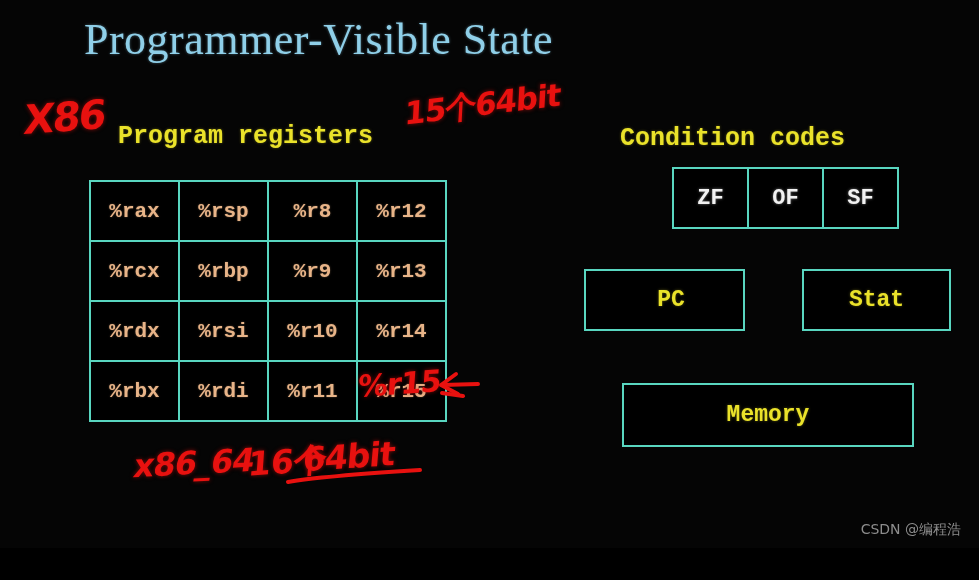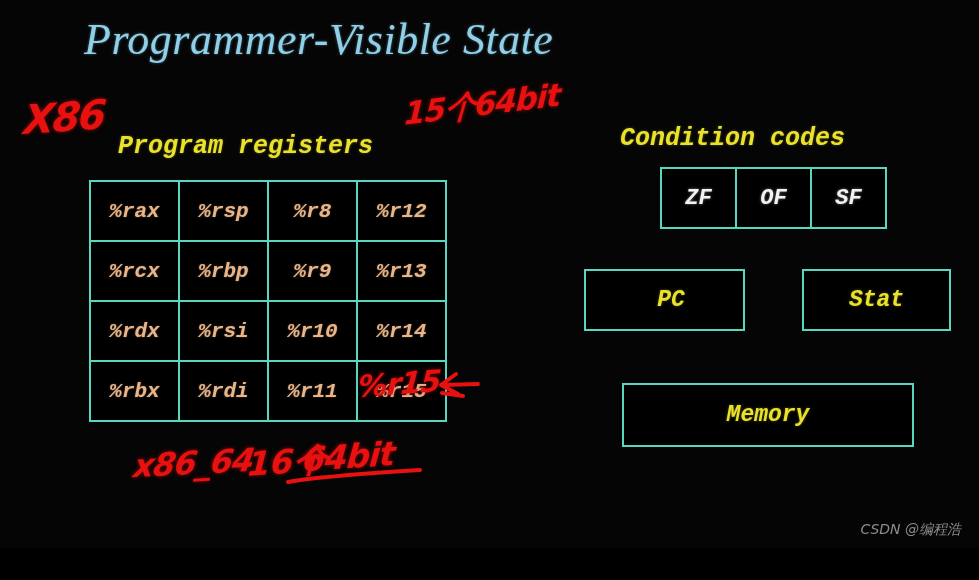--- a/index.html
+++ b/index.html
@@ -7,21 +7,20 @@
     padding: 0;
     background: #000000;
   }
   #screen {
     position: relative;
     width: 979px;
     height: 548px;
     background: #050505;
     overflow: hidden;
     font-family: "Liberation Mono", "DejaVu Sans Mono", monospace;
-    font-style: italic;
   }
 
   
   #title {
     position: absolute;
     left: 84px;
     top: 14px;
     font-family: "Liberation Serif", "DejaVu Serif", serif;
     font-size: 44px;
     font-weight: 400;
@@ -34,21 +33,21 @@
   
   .section-label {
     position: absolute;
     font-family: "Liberation Mono", "DejaVu Sans Mono", monospace;
     font-size: 25px;
     font-weight: 700;
     color: #eae22a;
     text-shadow: 0 0 3px rgba(234,226,42,0.35);
     white-space: nowrap;
   }
-  #reg-label { left: 118px; top: 132px; }
+  #reg-label { left: 118px; top: 122px; }
   #cc-label  { left: 620px; top: 124px; }
 
   
   #reg-table {
     position: absolute;
     left: 81px;
     top: 180px;
     width: 351px;
     height: 233px;
     border-collapse: collapse;
@@ -85,21 +84,21 @@
     display: flex;
     align-items: center;
     justify-content: center;
     font-family: "Liberation Mono", "DejaVu Sans Mono", monospace;
     font-size: 22px;
     font-weight: 700;
     color: #f2f2f2;
     text-shadow: 0 0 3px rgba(255,255,255,0.45);
     background: #000;
   }
-  .cc-box:first-child { margin-left: 4px; }
+  .cc-box:first-child { margin-left: 16px; }
 
   
   .unit-box {
     position: absolute;
     border: 2px solid #59d6c0;
     display: flex;
     align-items: center;
     justify-content: center;
     font-family: "Liberation Mono", "DejaVu Sans Mono", monospace;
     font-size: 23px;

